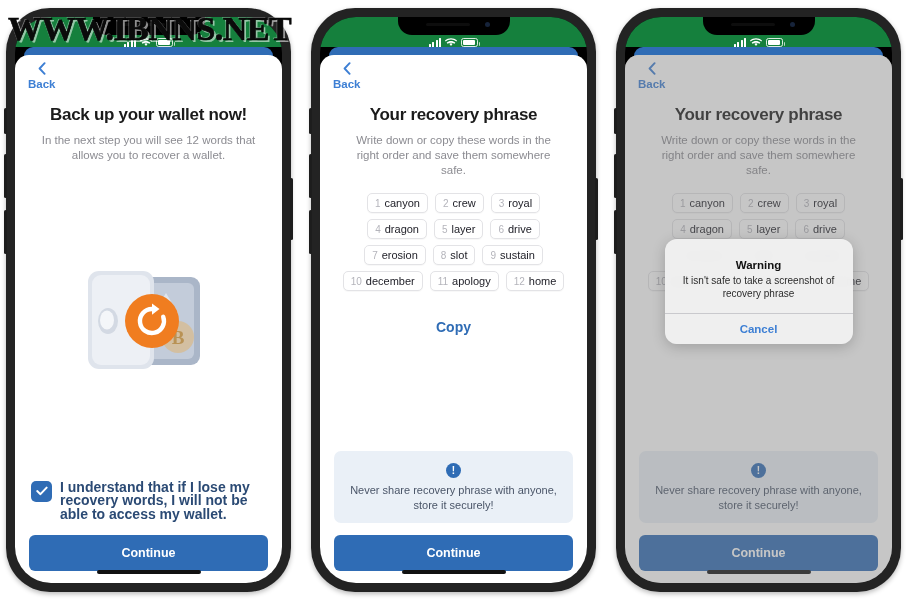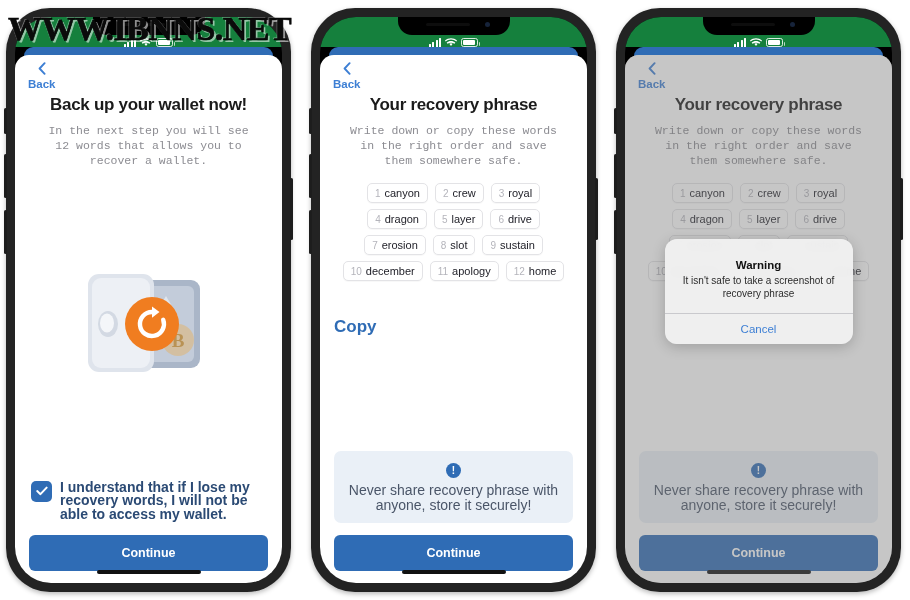--- a/index.html
+++ b/index.html
@@ -86,64 +86,63 @@
   .back{
     display:flex;align-items:center;gap:3px;color:#3d7fd4;
     font-size:11.5px;font-weight:600;cursor:pointer;flex-direction:column;
   }
   .chev{width:8px;height:13px;display:block;}
 
   .content{flex:1;display:flex;flex-direction:column;padding:0 14px;box-sizing:border-box;}
 
   .h1{
     text-align:center;font-size:17px;font-weight:bold;color:#1b1b1b;
-    margin:4px 0 0;letter-spacing:-.3px;
+    margin:14px 0 0;letter-spacing:-.3px;
   }
   .sub{
     text-align:center;font-size:11.5px;line-height:15px;color:#8c8c92;
     margin:8px 10px 0;
-    font-family:Liberation Mono, monospace;
   }
 
   
   .illus-wrap{flex:1;display:flex;align-items:center;justify-content:center;}
   .illus{position:relative;width:150px;height:125px;}
 
   
   .words{
     display:flex;flex-wrap:wrap;justify-content:center;gap:6px 7px;
     margin-top:15px;
   }
   .chip{
     display:inline-flex;align-items:baseline;gap:4px;
     background:#ffffff;border:1px solid #e3e3e6;border-radius:5px;
     padding:3px 7px;font-size:11px;color:#22222a;
     box-shadow:0 1px 1px rgba(0,0,0,.03);white-space:nowrap;cursor:default;
   }
   .chip .idx{color:#b4b4bb;font-size:10px;}
 
   .copy{
-    text-align:left;color:#2f6cb5;font-size:17px;font-weight:bold;
-    margin-top:36px;cursor:pointer;
+    text-align:center;color:#2f6cb5;font-size:14px;font-weight:bold;
+    margin-top:28px;cursor:pointer;
   }
 
   .spacer{flex:1;}
 
   
   .banner{
     background:#eaf0f7;border-radius:7px;padding:9px 10px 11px;
     text-align:center;margin-bottom:12px;
   }
   .banner .ic{
     width:15px;height:15px;border-radius:50%;background:#2f6cb5;
     color:#fff;font-size:10px;font-weight:bold;line-height:15px;
     display:inline-block;margin-bottom:5px;
   }
   .banner p{
-    margin:0;font-size:14px;line-height:14.5px;color:#4a5568;
+    margin:0;font-size:11px;line-height:14.5px;color:#4a5568;
   }
 
   
   .checkrow{display:flex;align-items:flex-start;gap:8px;margin-bottom:14px;padding:0 2px;}
   .cbox{
     flex:0 0 auto;width:21px;height:21px;border-radius:5px;background:#2f6cb5;
     display:flex;align-items:center;justify-content:center;cursor:pointer;
   }
   .cbox svg{display:block;}
   .cktext{font-size:14px;line-height:13.5px;color:#2b4a74;font-weight:600;}
@@ -173,21 +172,21 @@
     backdrop-filter:blur(4px);
   }
   .alert-body{padding:12px 12px 13px;text-align:center;}
   .alert-title{font-size:11.5px;font-weight:bold;color:#111;margin:8px 0 4px;}
   .alert-msg{font-size:10px;line-height:12.5px;color:#2b2b2b;margin:0;}
   .alert-actions{display:flex;border-top:1px solid #c9c9cd;}
   .alert-btn{
     flex:1;text-align:center;padding:9px 0;font-size:11.5px;color:#3d7fd4;
     cursor:pointer;
   }
-  .alert-btn.bold{font-weight:normal;}
+  .alert-btn.bold{font-weight:bold;}
   .alert-btn+.alert-btn{border-left:1px solid #c9c9cd;}
 
   
   .watermark{
     position:absolute;left:8px;top:10px;z-index:90;
     font-family:"Liberation Serif","DejaVu Serif",serif;
     font-weight:bold;font-size:34px;letter-spacing:-.5px;color:#0b0b0b;
     text-shadow:2px 2px 0 rgba(255,255,255,.55),-1px -1px 0 rgba(255,255,255,.35);
     -webkit-text-stroke:.6px #000;white-space:nowrap;
   }

